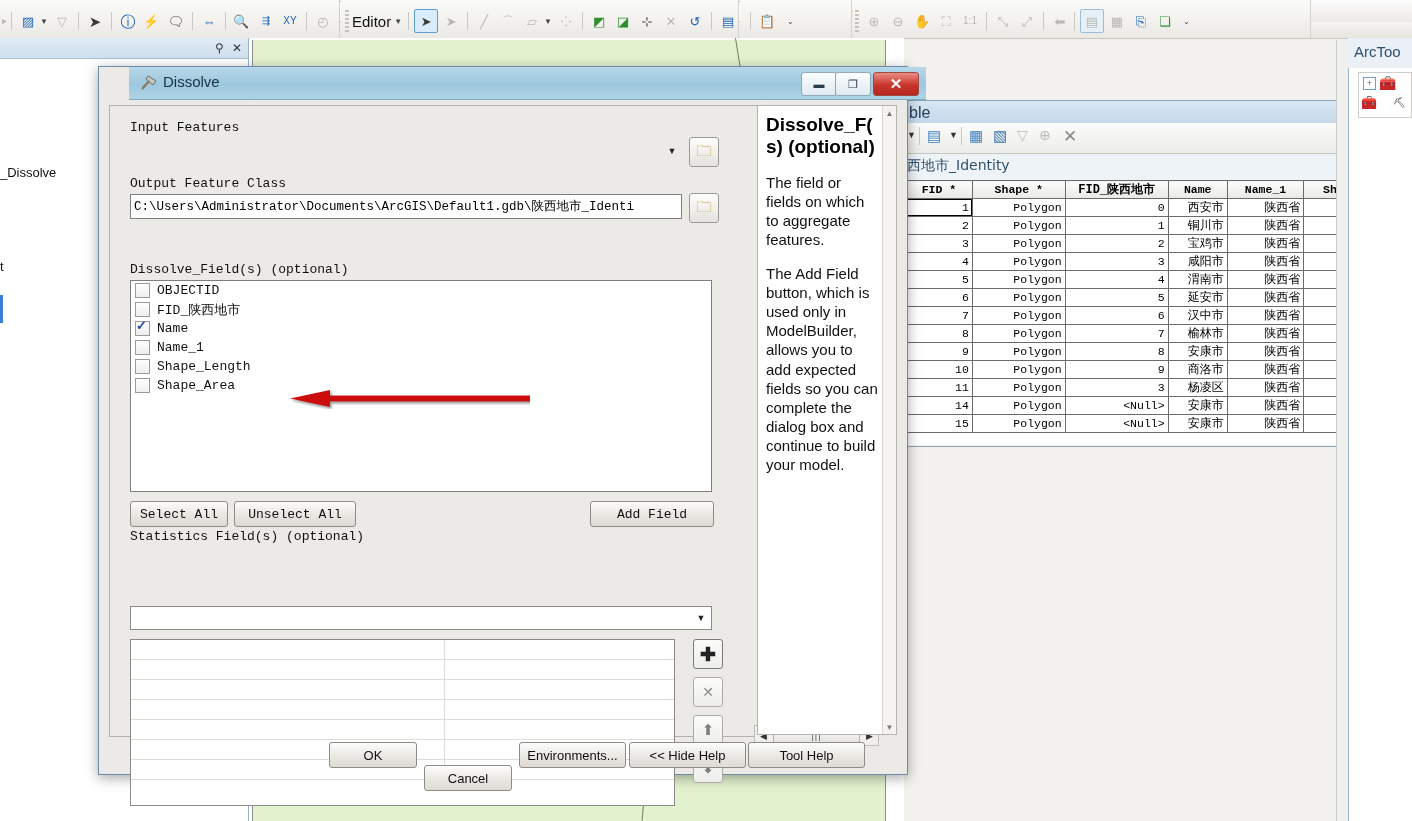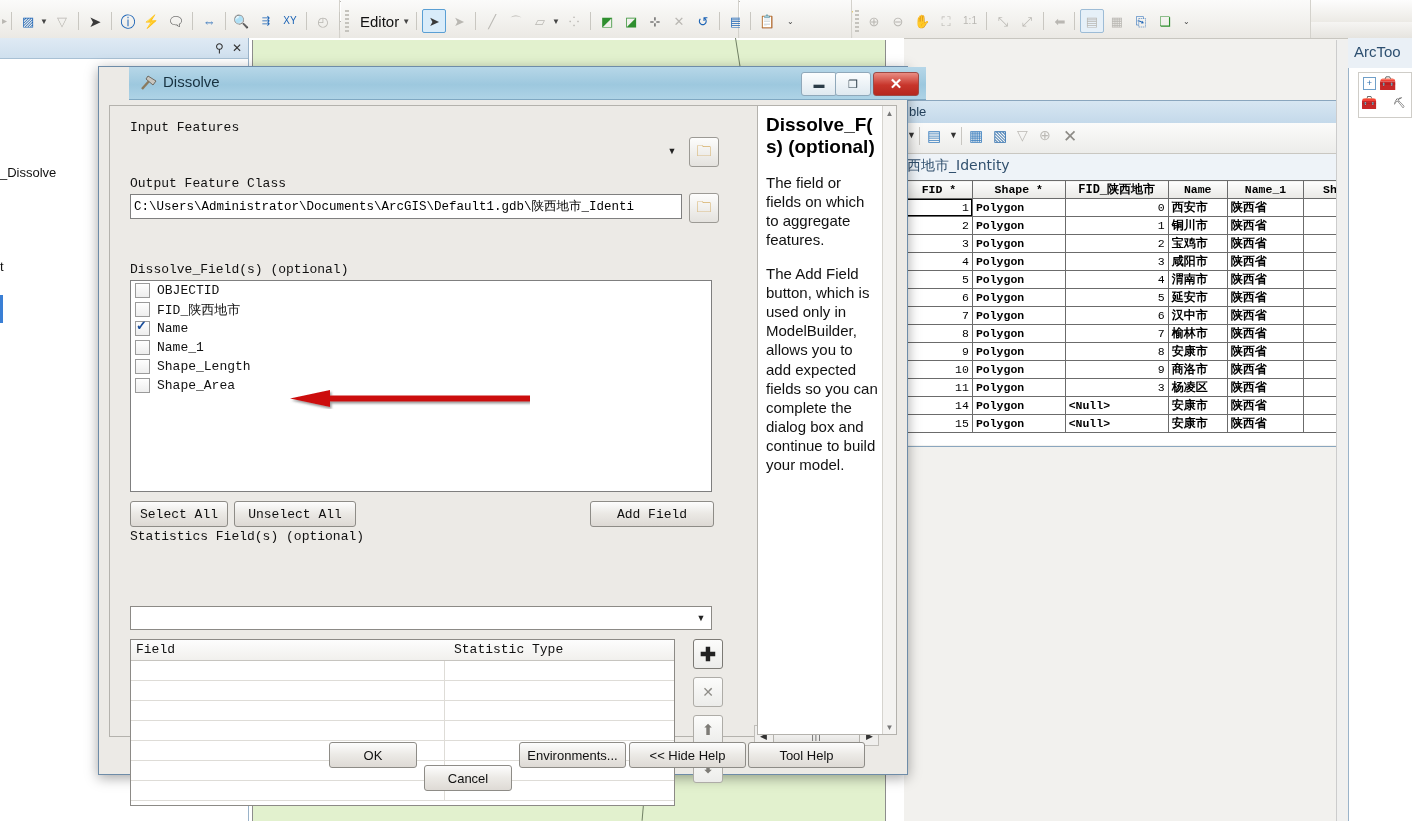--- a/index.html
+++ b/index.html
@@ -51,37 +51,37 @@
   #map-line{left:646px;top:770px;width:1px;height:51px;background:#6f7f63;
      transform:rotate(5deg);transform-origin:top;}
   #map-line2{left:735px;top:38px;width:1px;height:45px;background:#6f7f63;
      transform:rotate(-9deg);transform-origin:top;}
 
   
   #table-win{left:904px;top:100px;width:508px;height:345px;background:#f3f2ef;
      border:1px solid #8aa6be;}
   #table-title{left:905px;top:101px;width:506px;height:22px;
      background:linear-gradient(#d7e6f2,#c4d9ea);}
-  #table-title span{position:absolute;left:4px;top:3px;font-size:13px;color:#24415c;}
+  #table-title span{position:absolute;left:4px;top:3px;font-size:16px;color:#24415c;}
   #table-tb{left:905px;top:123px;width:506px;height:30px;
      background:linear-gradient(#fbfbfa,#ececea);border-bottom:1px solid #c9c7c1;}
   #table-tabname{left:905px;top:154px;width:506px;height:26px;
      background:#eef3f8;border-bottom:1px solid #b7c6d4;}
   #table-tabname span{position:absolute;left:2px;top:3px;font-size:14px;color:#31506e;}
 
   table.attrtbl{position:absolute;left:905px;top:180px;border-collapse:collapse;
      font-family:"Liberation Mono","DejaVu Sans Mono",monospace;font-size:11.5px;
      background:#fff;}
   table.attrtbl th{background:linear-gradient(#fdfdfd,#e9e8e5);
      border:1px solid #6b6b6b;font-weight:bold;height:17px;padding:0 4px;
      text-align:center;white-space:nowrap;font-family:"Liberation Mono","DejaVu Sans Mono",monospace;}
   table.attrtbl td{border:1px solid #6b6b6b;height:16px;padding:0 3px;
      white-space:nowrap;background:#fff;}
   td.num{text-align:right;}
-  td.lft{text-align:left;font-weight:bold;}
+  td.lft{text-align:right;}
   .cjk{font-family:"DejaVu Sans","Liberation Sans",sans-serif;font-size:12px;}
   #table-blank{left:905px;top:180px;width:506px;height:265px;background:#fff;
      border-left:1px solid #6b6b6b;}
 
   
   #atb-panel{left:1348px;top:38px;width:64px;height:783px;background:#fff;
      border-left:1px solid #9ab3c9;}
   #atb-header{left:1348px;top:38px;width:64px;height:30px;background:#eaf0f6;}
   #atb-header span{position:absolute;left:6px;top:5px;font-size:15px;color:#2d4f70;}
   #atb-scroll{left:1336px;top:40px;width:13px;height:783px;background:#f0f0ef;
@@ -266,21 +266,21 @@
     <span class="ticon">
         <span class="gl">⊞</span>
       </span>
     <span class="tdrop">⌄</span>
   </div>
 </div>
 
 <div class="tb-panel" style="left:341px;width:398px;">
   <div class="tb-row" style="left:4px;">
     <div class="grip"></div>
-    <span style="font-size:15px;color:#111;font-family:'Liberation Sans',sans-serif;margin-left:8px;">Editor</span>
+    <span style="font-size:15px;color:#111;font-family:'Liberation Sans',sans-serif;">Editor</span>
     <span class="tdrop" style="margin-left:3px;">▼</span>
     <div class="tsep"></div>
     <span class="ticon" style="border:1px solid #5a9fd4;background:#d9ecfa;">
         <span class="gl">➤</span>
       </span>
     <span class="ticon">
         <span class="gl dim">➤</span>
       </span>
     <div class="tsep"></div>
     <span class="ticon">
@@ -635,24 +635,20 @@
       <div class="btn" style="left:20px;top:395px;width:96px;height:24px;">Select All</div>
       <div class="btn" style="left:124px;top:395px;width:120px;height:24px;">Unselect All</div>
       <div class="btn" style="left:480px;top:395px;width:122px;height:24px;">Add Field</div>
 
       <div class="plabel" style="left:20px;top:423px;">Statistics Field(s)  (optional)</div>
       <div id="statcombo">
         <div class="ddbtn" style="right:0;border:none;">▼</div>
       </div>
 
       <div id="stattbl">
-        <div class="sth">
-          <div style="width:313px;">Field</div>
-          <div>Statistic Type</div>
-        </div>
         <div class="srow">
             <div class="c1"></div>
             <div></div>
           </div>
         <div class="srow">
             <div class="c1"></div>
             <div></div>
           </div>
         <div class="srow">
             <div class="c1"></div>

